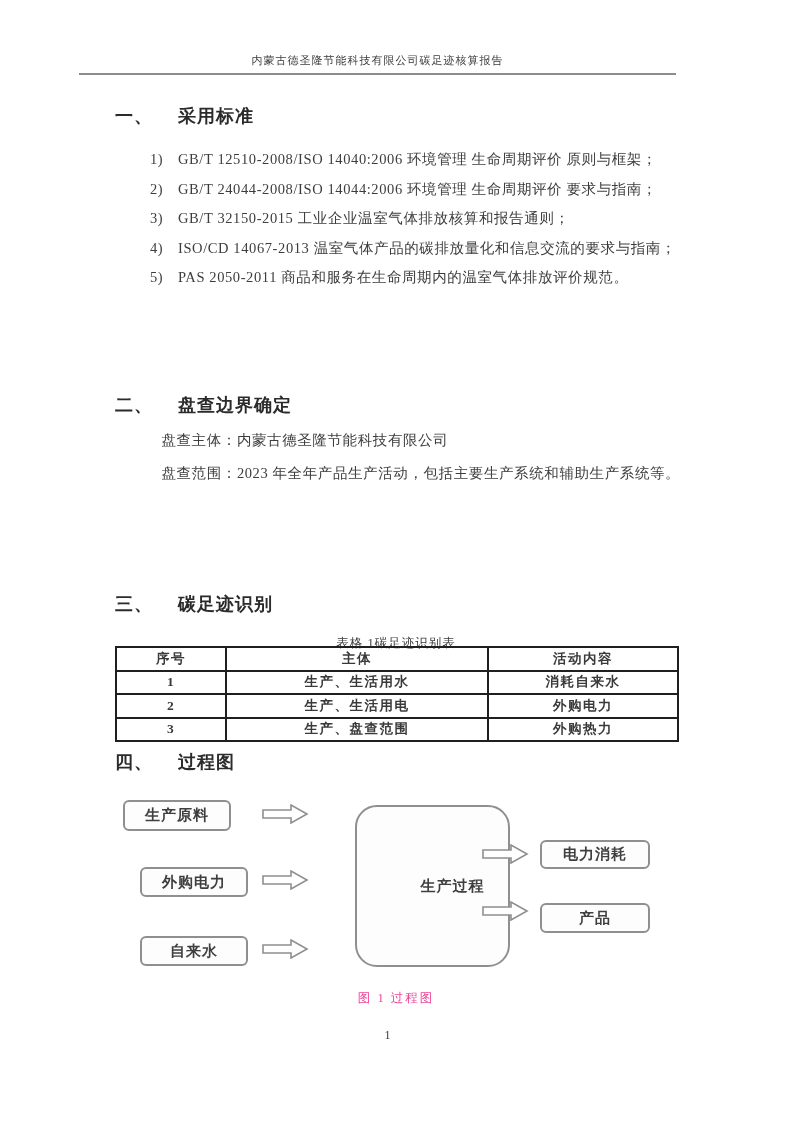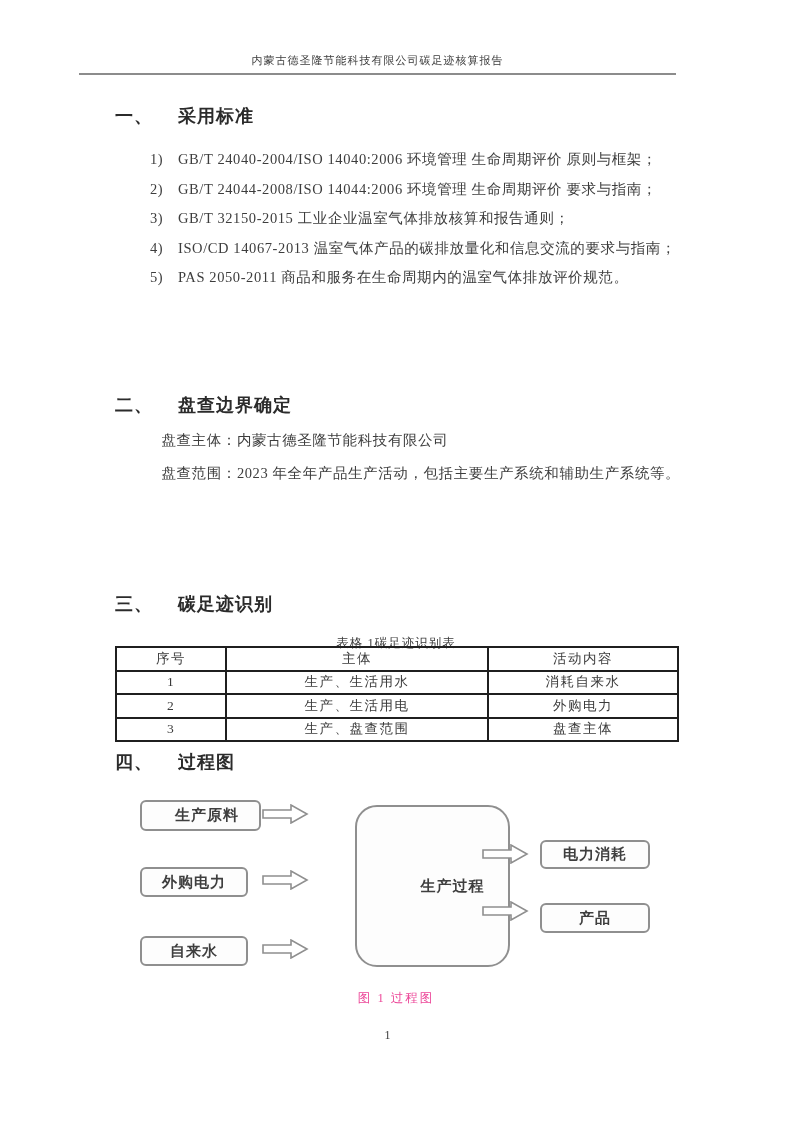--- a/index.html
+++ b/index.html
@@ -46,39 +46,39 @@
   
   .tbl-caption{position:absolute;left:20px;top:623px;width:562px;
     text-align:center;font-size:12.5px;letter-spacing:1px;color:#3a3a3a;margin-top:12px;}
   table.id-table{
     position:absolute;left:20px;top:646px;width:562px;
     border-collapse:collapse;table-layout:fixed;
     font-size:13.5px;letter-spacing:1.5px;color:#3a3a3a;
   }
   table.id-table td,table.id-table th{
     border:2px solid #1f1f1f;text-align:center;padding:0;height:21.5px;
-    font-weight:normal;overflow:hidden;white-space:nowrap;
+    font-weight:bold;overflow:hidden;white-space:nowrap;
   }
   .col-1{width:110px;} .col-2{width:262px;} .col-3{width:190px;}
 
   
   .diagram{position:absolute;left:0;top:795px;width:585px;height:182px;
     font-family:"Liberation Sans","DejaVu Sans",sans-serif;}
   .dg-box{
     position:absolute;display:flex;align-items:center;justify-content:center;
     border:2px solid #8f8f8f;border-radius:6px;background:#fdfdfd;
     font-weight:bold;font-size:15px;color:#3f3f3f;letter-spacing:1px;
   }
   .dg-process{
     position:absolute;display:flex;align-items:center;justify-content:center;
     border:2px solid #8f8f8f;border-radius:22px;background:#fdfdfd;
     font-weight:bold;font-size:15px;color:#3f3f3f;letter-spacing:1px;
   }
   .dg-arrow{position:absolute;width:47px;height:20px;}
-  .in1{left:45px;top:5px;width:104px;height:27px;padding-left:13px;}
+  .in1{left:28px;top:5px;width:104px;height:27px;}
   .in2{left:45px;top:72px;width:104px;height:26px;}
   .in3{left:45px;top:141px;width:104px;height:26px;}
   .ar1{left:167px;top:9px;} .ar2{left:167px;top:75px;} .ar3{left:167px;top:144px;}
   .proc{left:260px;top:10px;width:111px;height:158px;padding-left:40px;}
   .ar4{left:387px;top:49px;} .ar5{left:387px;top:106px;}
   .out1{left:445px;top:45px;width:106px;height:25px;}
   .out2{left:445px;top:108px;width:106px;height:26px;}
 
   .fig-caption{position:absolute;left:20px;top:990px;width:562px;
     text-align:center;font-size:12.5px;letter-spacing:2px;color:#ec4899;}
@@ -96,21 +96,21 @@
   <div class="content">
 
     <div class="sec-heading h1">
       <span class="sec-num">一、</span>
       <span>采用标准</span>
     </div>
 
     <div class="standards">
       <div class="std-item">
         <span class="std-num">1)</span>
-        <span class="std-text">GB/T 24040-2004/ISO 14040:2006 环境管理 生命周期评价 原则与框架；</span>
+        <span class="std-text">GB/T 12510-2008/ISO 14040:2006 环境管理 生命周期评价 原则与框架；</span>
       </div>
       <div class="std-item">
         <span class="std-num">2)</span>
         <span class="std-text">GB/T 24044-2008/ISO 14044:2006 环境管理  生命周期评价 要求与指南；</span>
       </div>
       <div class="std-item">
         <span class="std-num">3)</span>
         <span class="std-text">GB/T 32150-2015 工业企业温室气体排放核算和报告通则；</span>
       </div>
       <div class="std-item">
@@ -158,21 +158,21 @@
         <td>消耗自来水</td>
       </tr>
       <tr>
         <td>2</td>
         <td>生产、生活用电</td>
         <td>外购电力</td>
       </tr>
       <tr>
         <td>3</td>
         <td>生产、盘查范围</td>
-        <td>盘查主体</td>
+        <td>外购热力</td>
       </tr>
     </tbody>
       </table>
 
     <div class="sec-heading h4">
       <span class="sec-num">四、</span>
       <span>过程图</span>
     </div>
 
     <div class="diagram">

